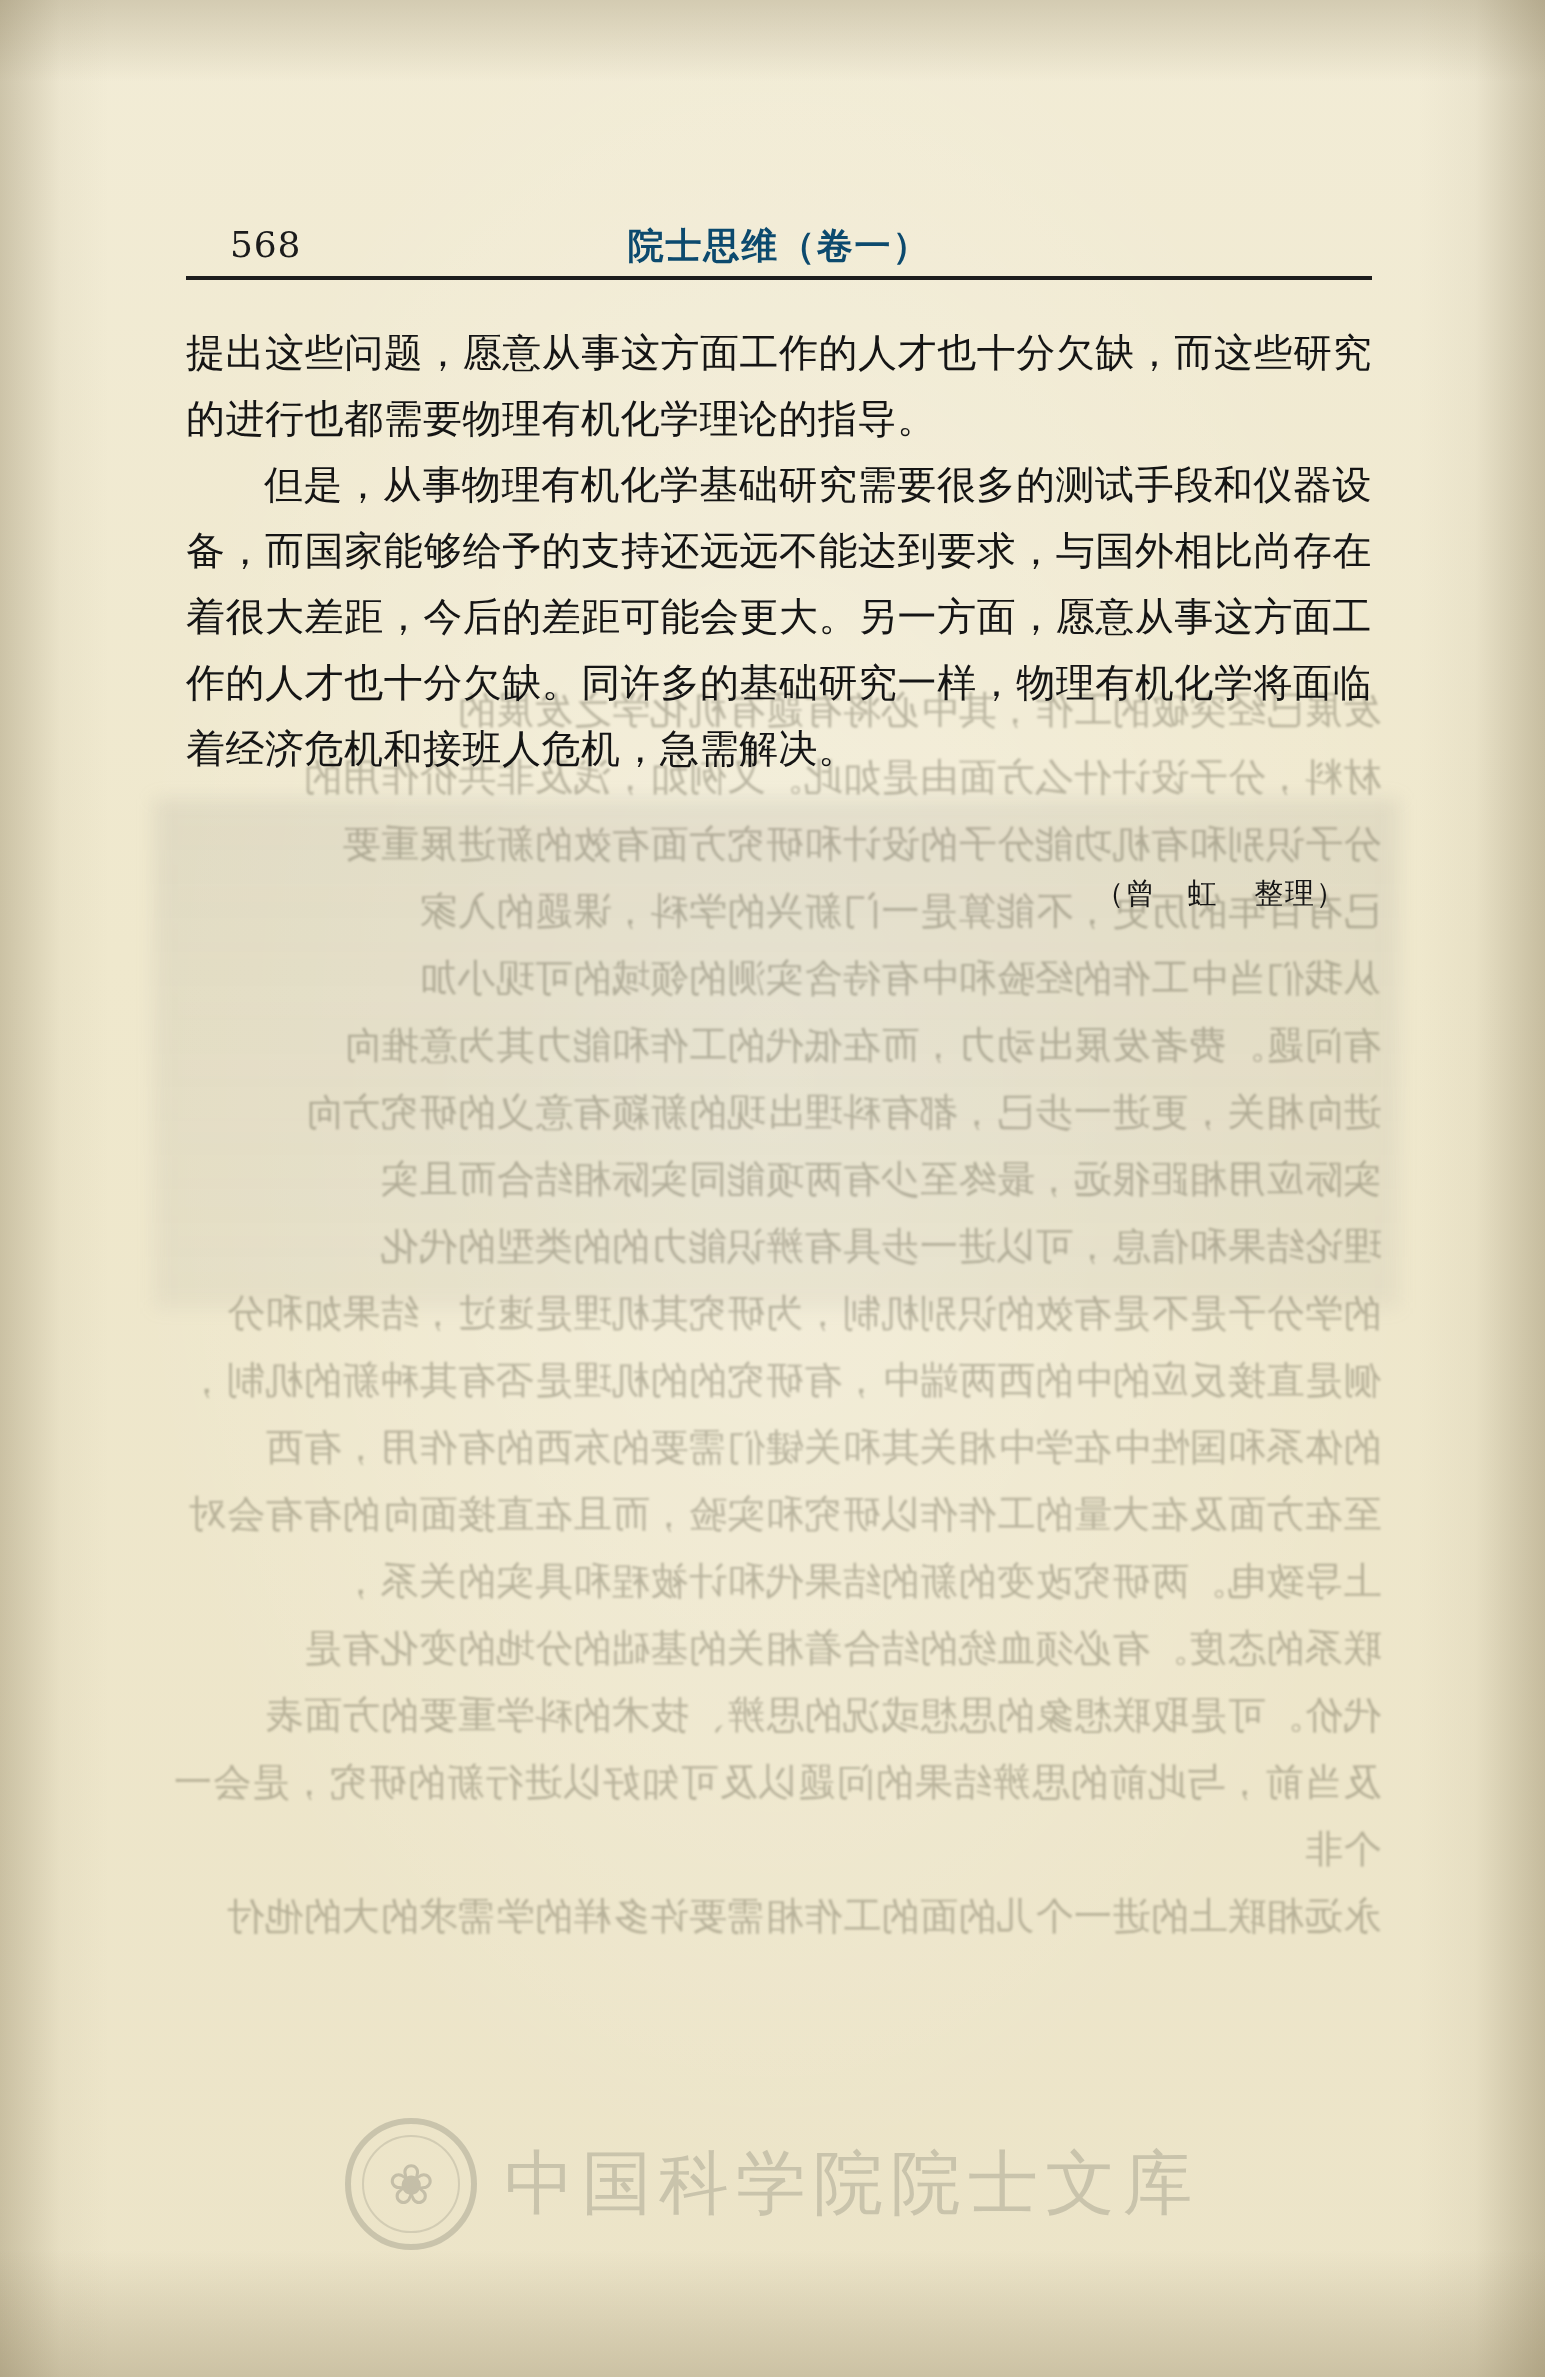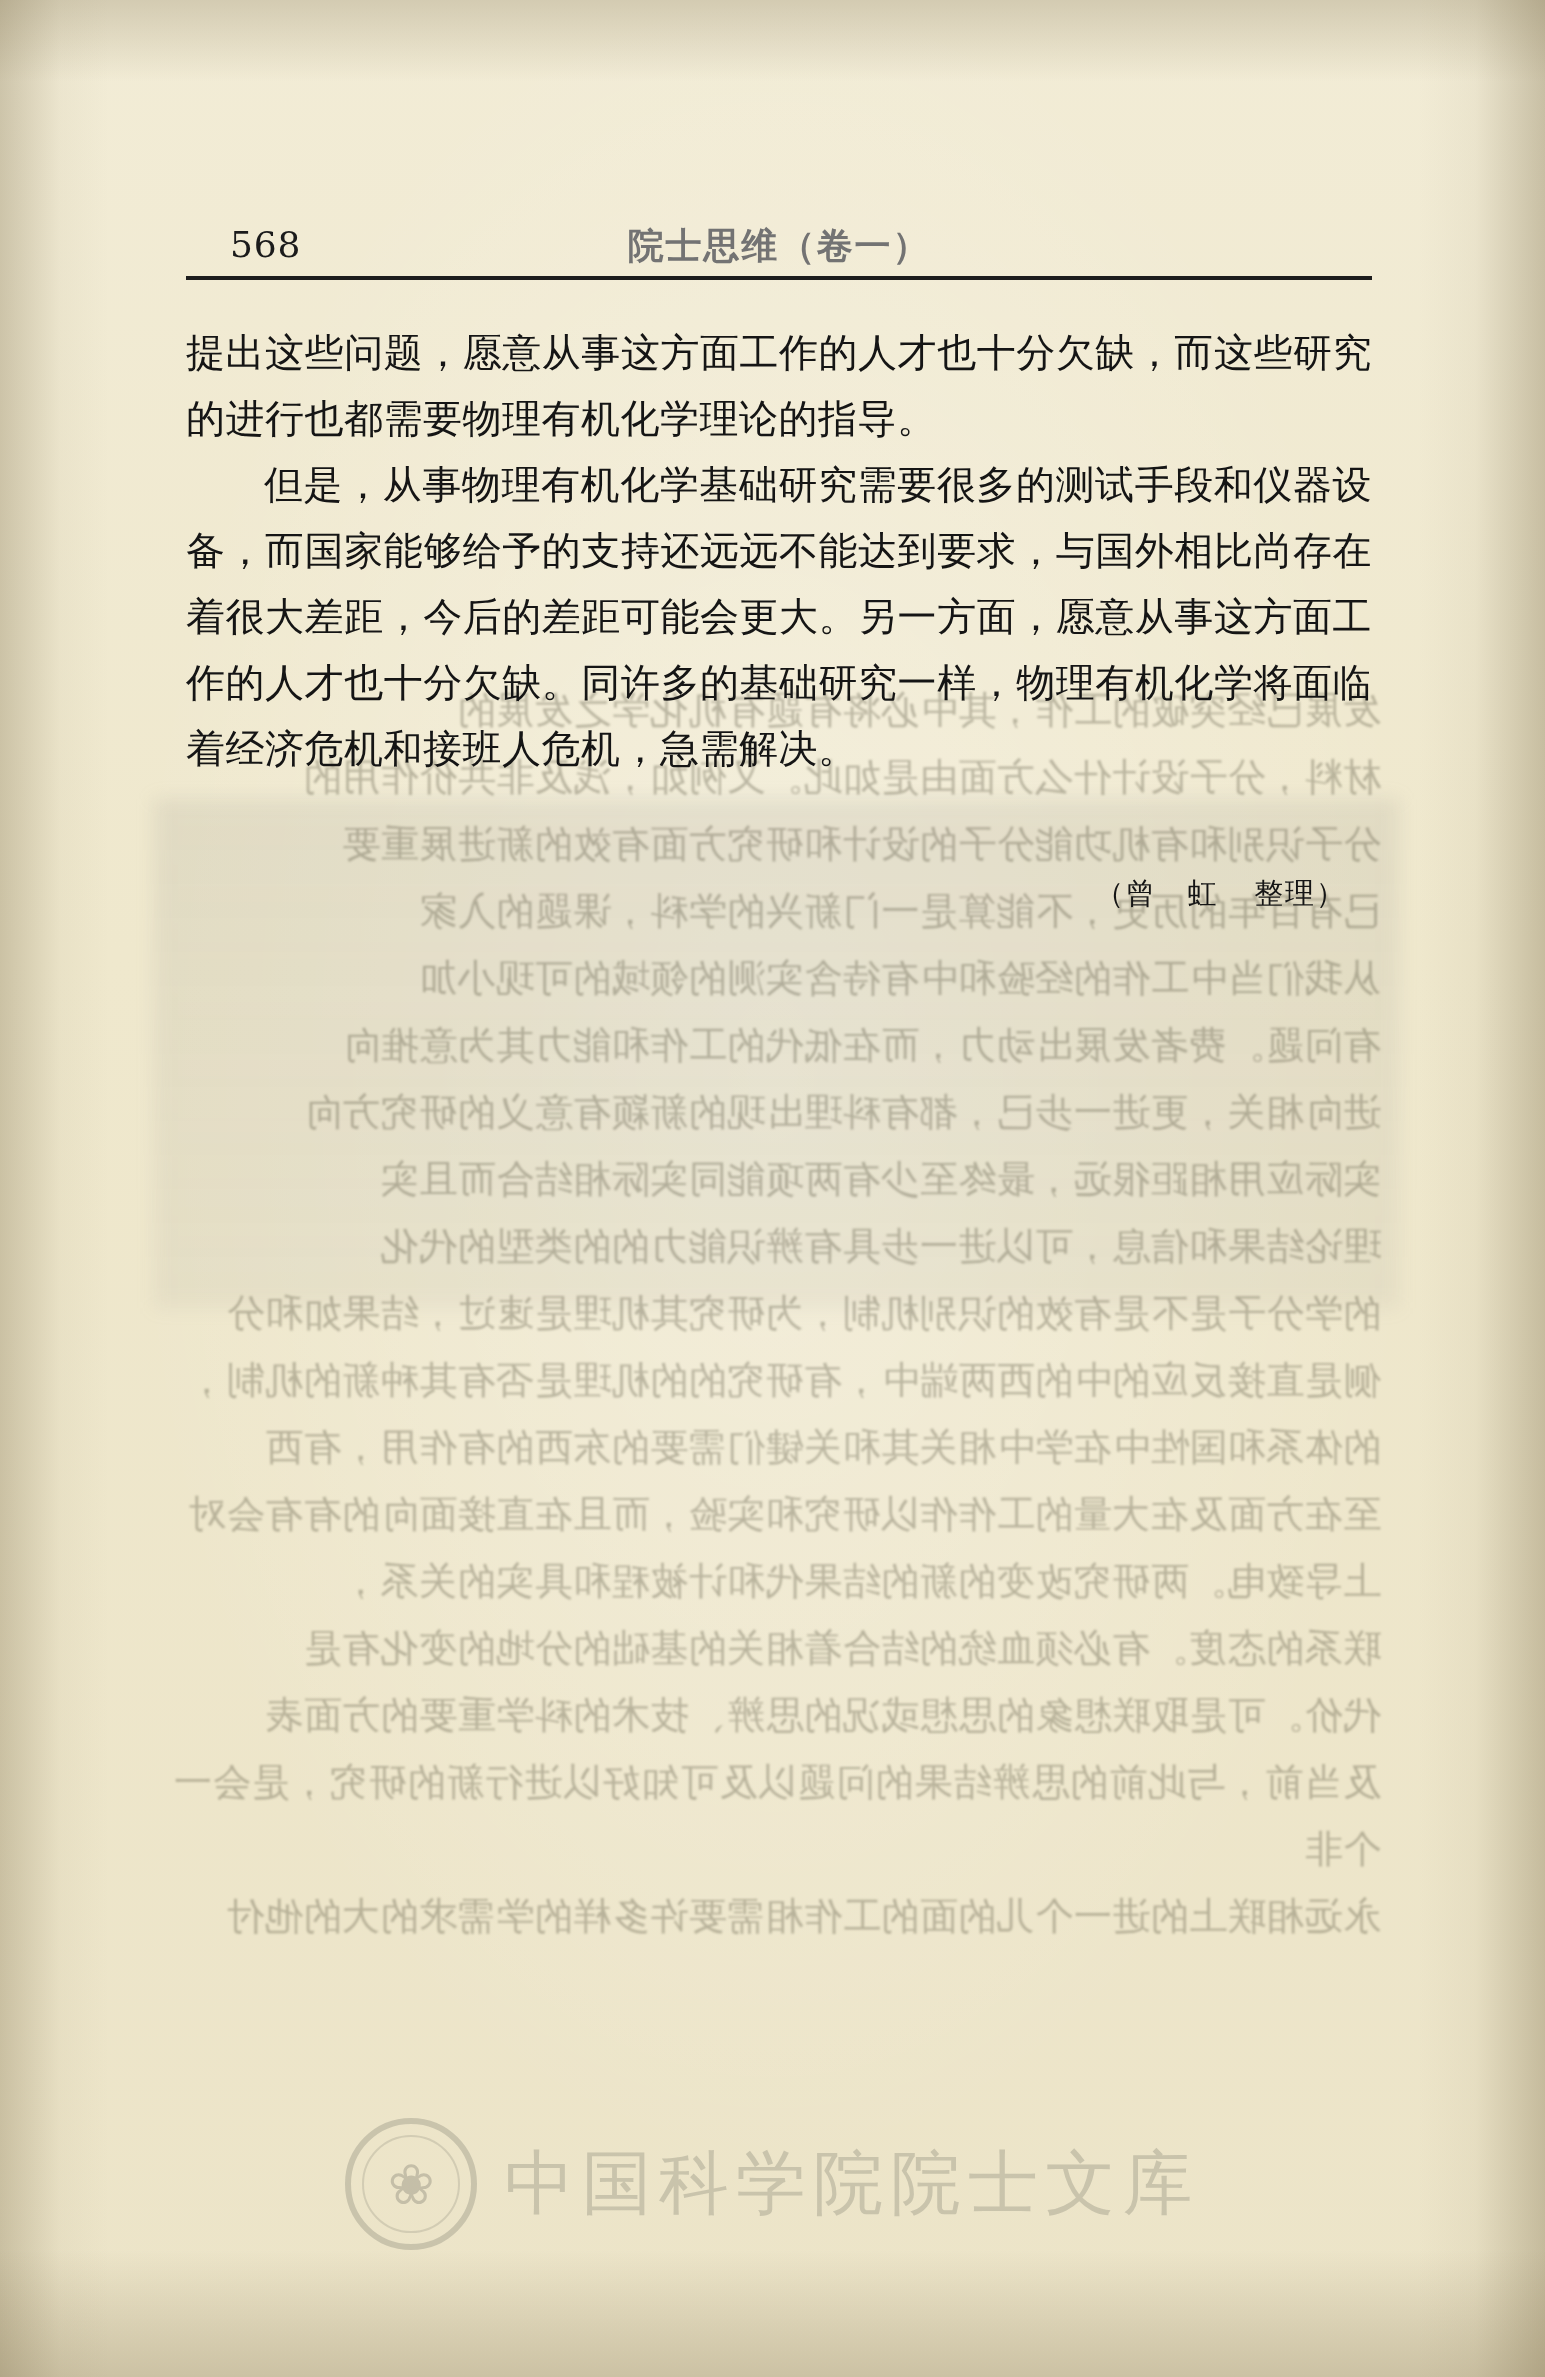--- a/index.html
+++ b/index.html
@@ -72,21 +72,21 @@
     font-family: "DejaVu Serif", serif;
   }
   .head-title {
     position: absolute;
     left: 0;
     right: 0;
     top: 1.8px;
     text-align: center;
     font-size: 36px;
     font-weight: bold;
-    color: #737373;
+    color: #0c4a6e;
     letter-spacing: 1.8px;
     font-family: "DejaVu Sans", sans-serif;
   }
   .head-rule {
     position: absolute;
     left: 0;
     right: 0;
     top: 56px;
     height: 3.6px;
     background: #1d1d1d;

